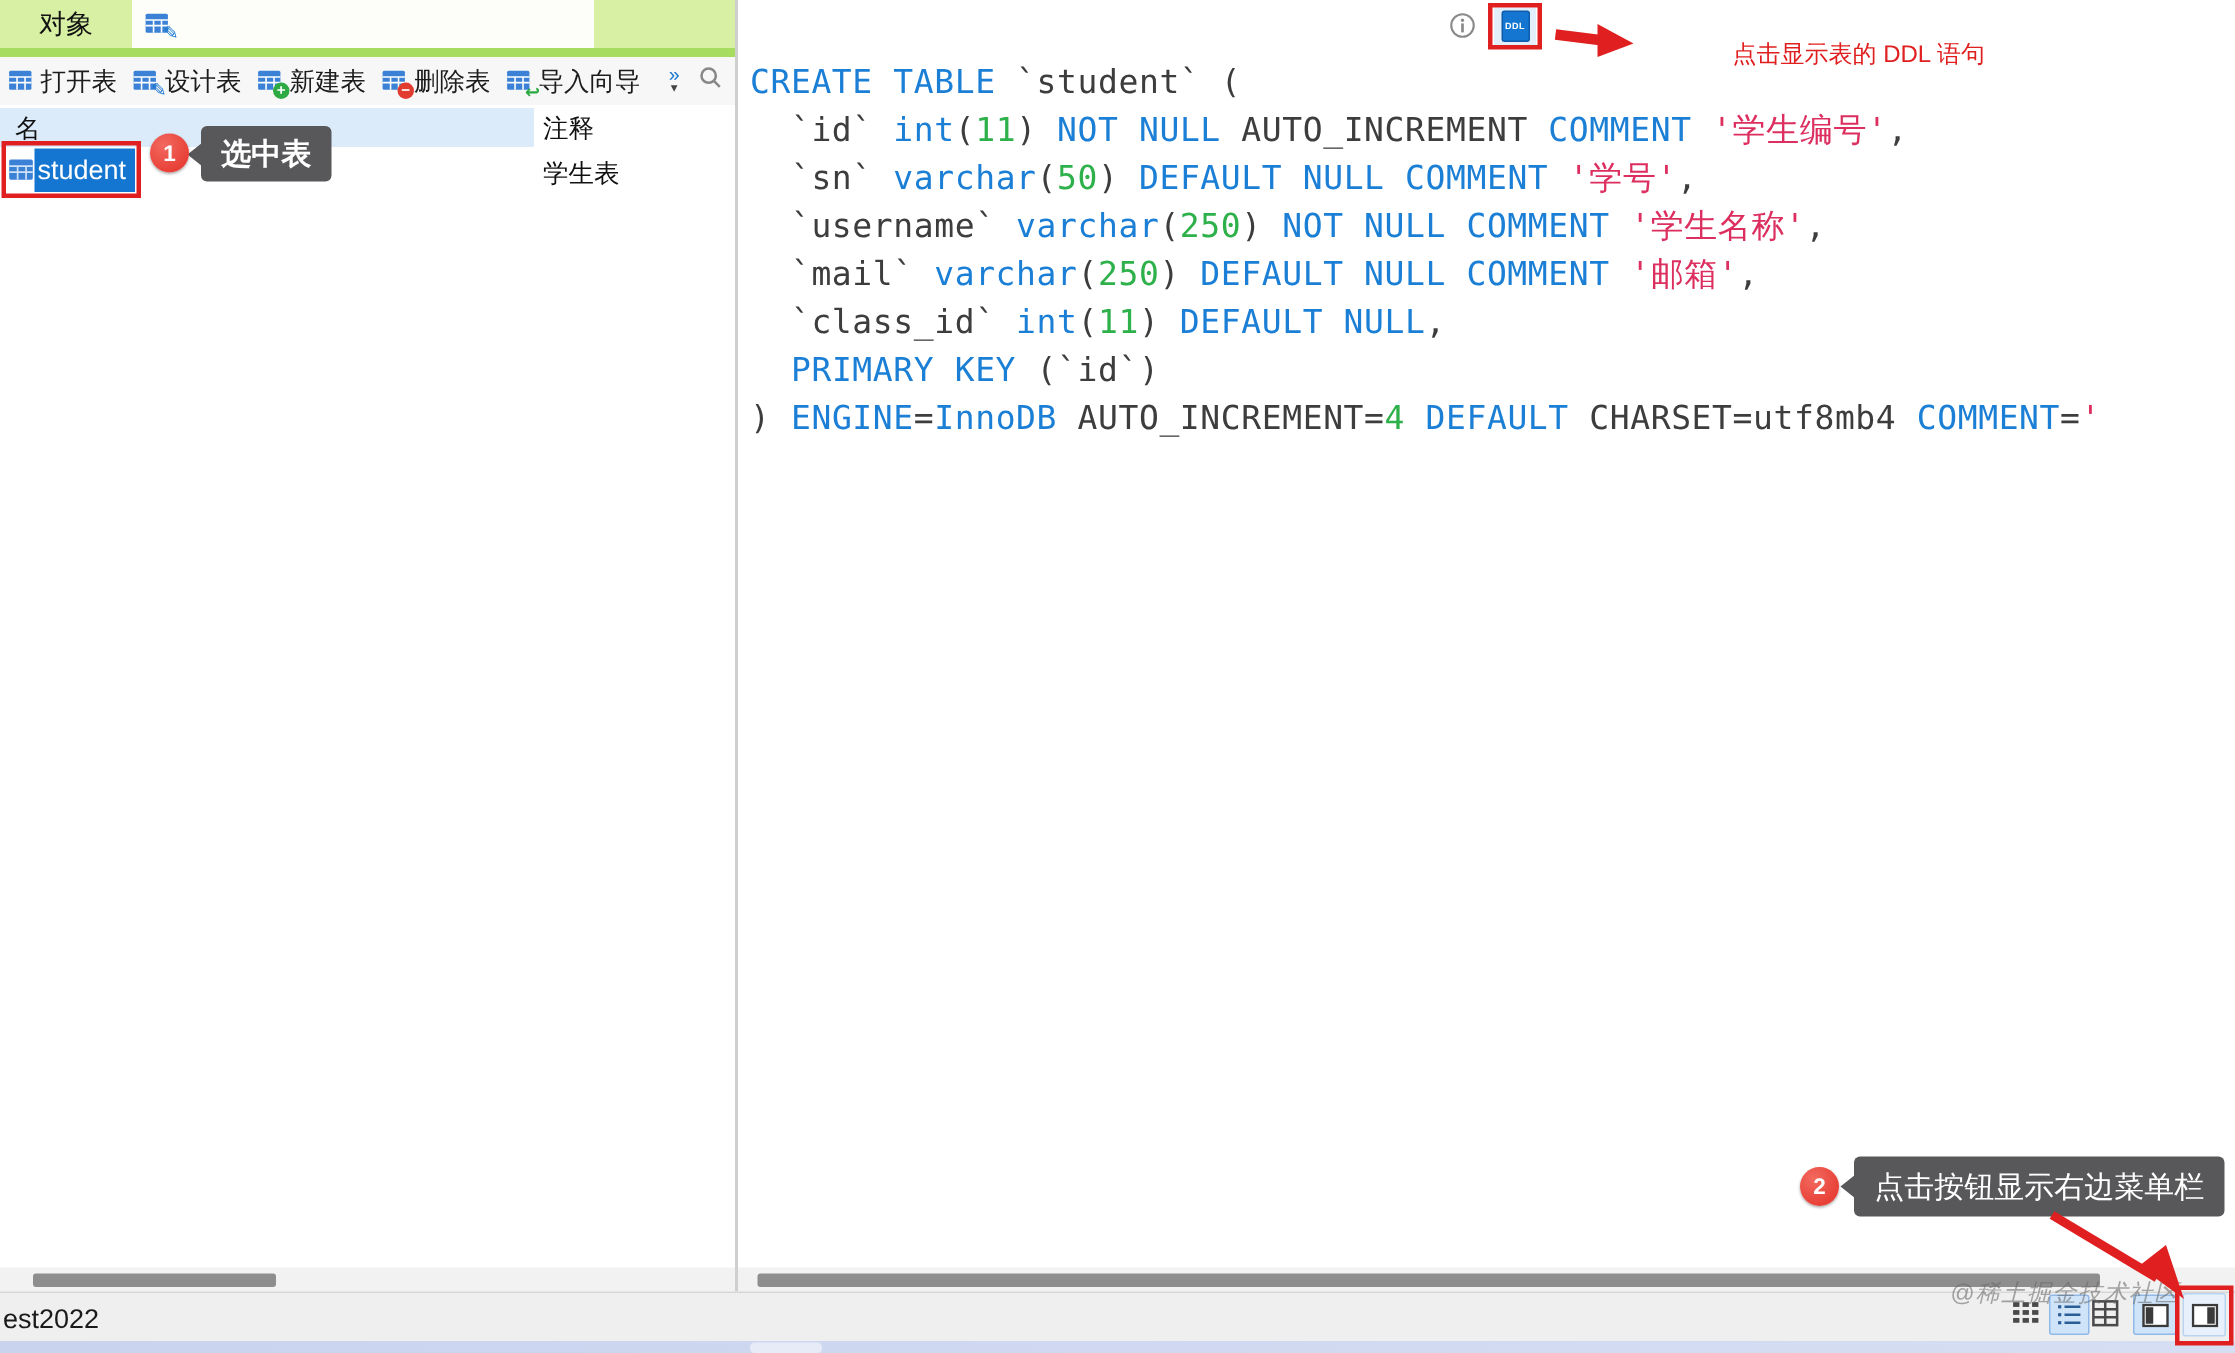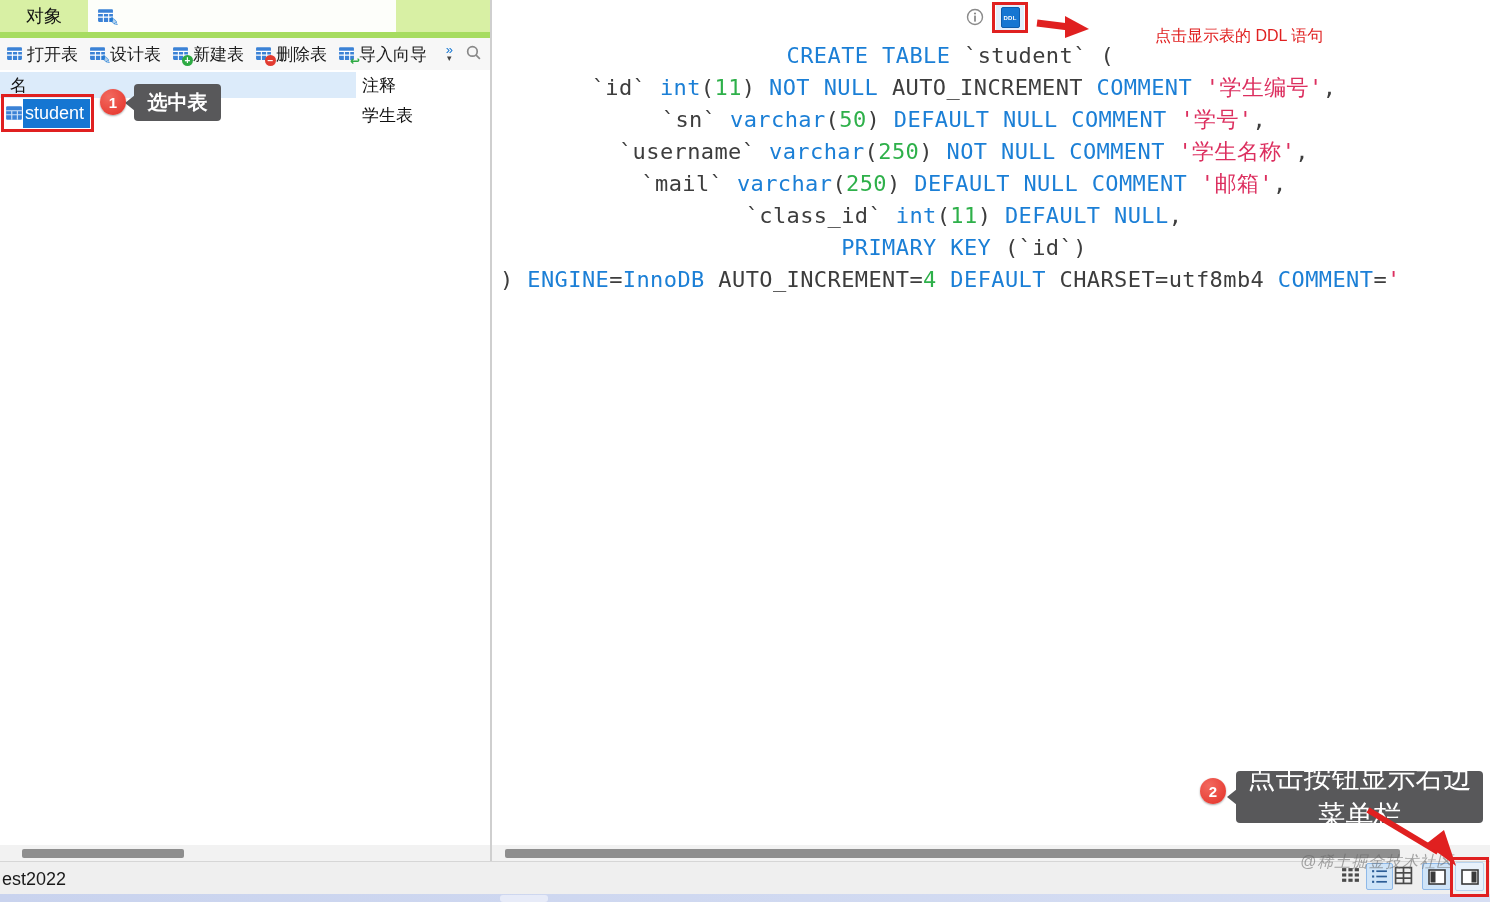--- a/index.html
+++ b/index.html
@@ -1,17 +1,17 @@
 <!DOCTYPE html>
 <html style="--c-kw: #1b7fd6; --c-pl: #3d3d3d; --c-num: #2eb04a; --c-str: #dc2f5f; --c-red: #e02020; --c-green: #d8f0a4; --c-greenline: #a6dc60; --c-selblue: #1576d2; --c-headblue: #dcebfa; --c-tip: #58585a;"><head>
 <meta charset="utf-8">
 <style>
   html,body{margin:0;padding:0;background:#fff;}
   #app{position:relative;width:1490px;height:902px;overflow:hidden;
-       font-family:"Liberation Sans","DejaVu Sans",sans-serif;background:#fff;text-align:center;}
+       font-family:"Liberation Sans","DejaVu Sans",sans-serif;background:#fff;}
   .abs{position:absolute;}
 
   
   #tabstrip{left:0;top:0;width:490px;height:32px;background:var(--c-green,#d8f0a4);}
   #tab-underline{left:0;top:32px;width:490px;height:6px;background:var(--c-greenline,#a6dc60);}
   .tab{height:32px;display:flex;align-items:center;justify-content:center;font-size:18px;}
   #tab-objects{left:0;top:0;width:88px;color:#111;}
   #tab-doc{left:88px;top:0;width:308px;background:#fdfefa;color:#92a090;justify-content:flex-start;padding-left:8px;box-sizing:border-box;gap:6px;}
 
   
@@ -45,21 +45,21 @@
               color:#fff;font-size:15px;font-weight:bold;display:flex;align-items:center;justify-content:center;
               box-shadow:0 1px 2px rgba(0,0,0,.35);z-index:6;}
   #badge1{left:100px;top:89px;}
   #badge2{left:1200px;top:778px;}
   .tooltip{background:var(--c-tip,#58585a);color:#fff;border-radius:4px;display:flex;align-items:center;
            justify-content:center;z-index:5;}
   .tooltip::before{content:"";position:absolute;left:-9px;top:50%;margin-top:-8px;
            border-top:8px solid transparent;border-bottom:8px solid transparent;
            border-right:10px solid var(--c-tip,#58585a);}
   #tooltip1{left:134px;top:84px;width:87px;height:37px;font-size:20px;font-weight:bold;}
-  #tooltip2{left:1236px;top:771px;width:247px;height:52px;font-size:28px;}
+  #tooltip2{left:1236px;top:771px;width:247px;height:40px;font-size:20px;}
 
   
   #panel-divider{left:490px;top:0;width:2px;height:861px;background:#cfcfcf;}
 
   #info-icon{left:966px;top:8px;}
   #ddl-btn{left:996px;top:5px;width:28px;height:25px;background:#e3eefb;display:flex;align-items:center;justify-content:center;}
   #ddl-btn .ddl-inner{width:17px;height:19px;background:var(--c-selblue,#1576d2);color:#fff;font-size:6px;font-weight:bold;
           display:flex;align-items:center;justify-content:center;border-radius:2px;border:1px solid #0d5cab;letter-spacing:.3px;}
   #ddl-note{left:1128px;top:26px;font-size:16px;color:var(--c-red,#e02020);white-space:nowrap;margin-left:27px;}
   #arrow1{left:1035px;top:12px;z-index:6;}

